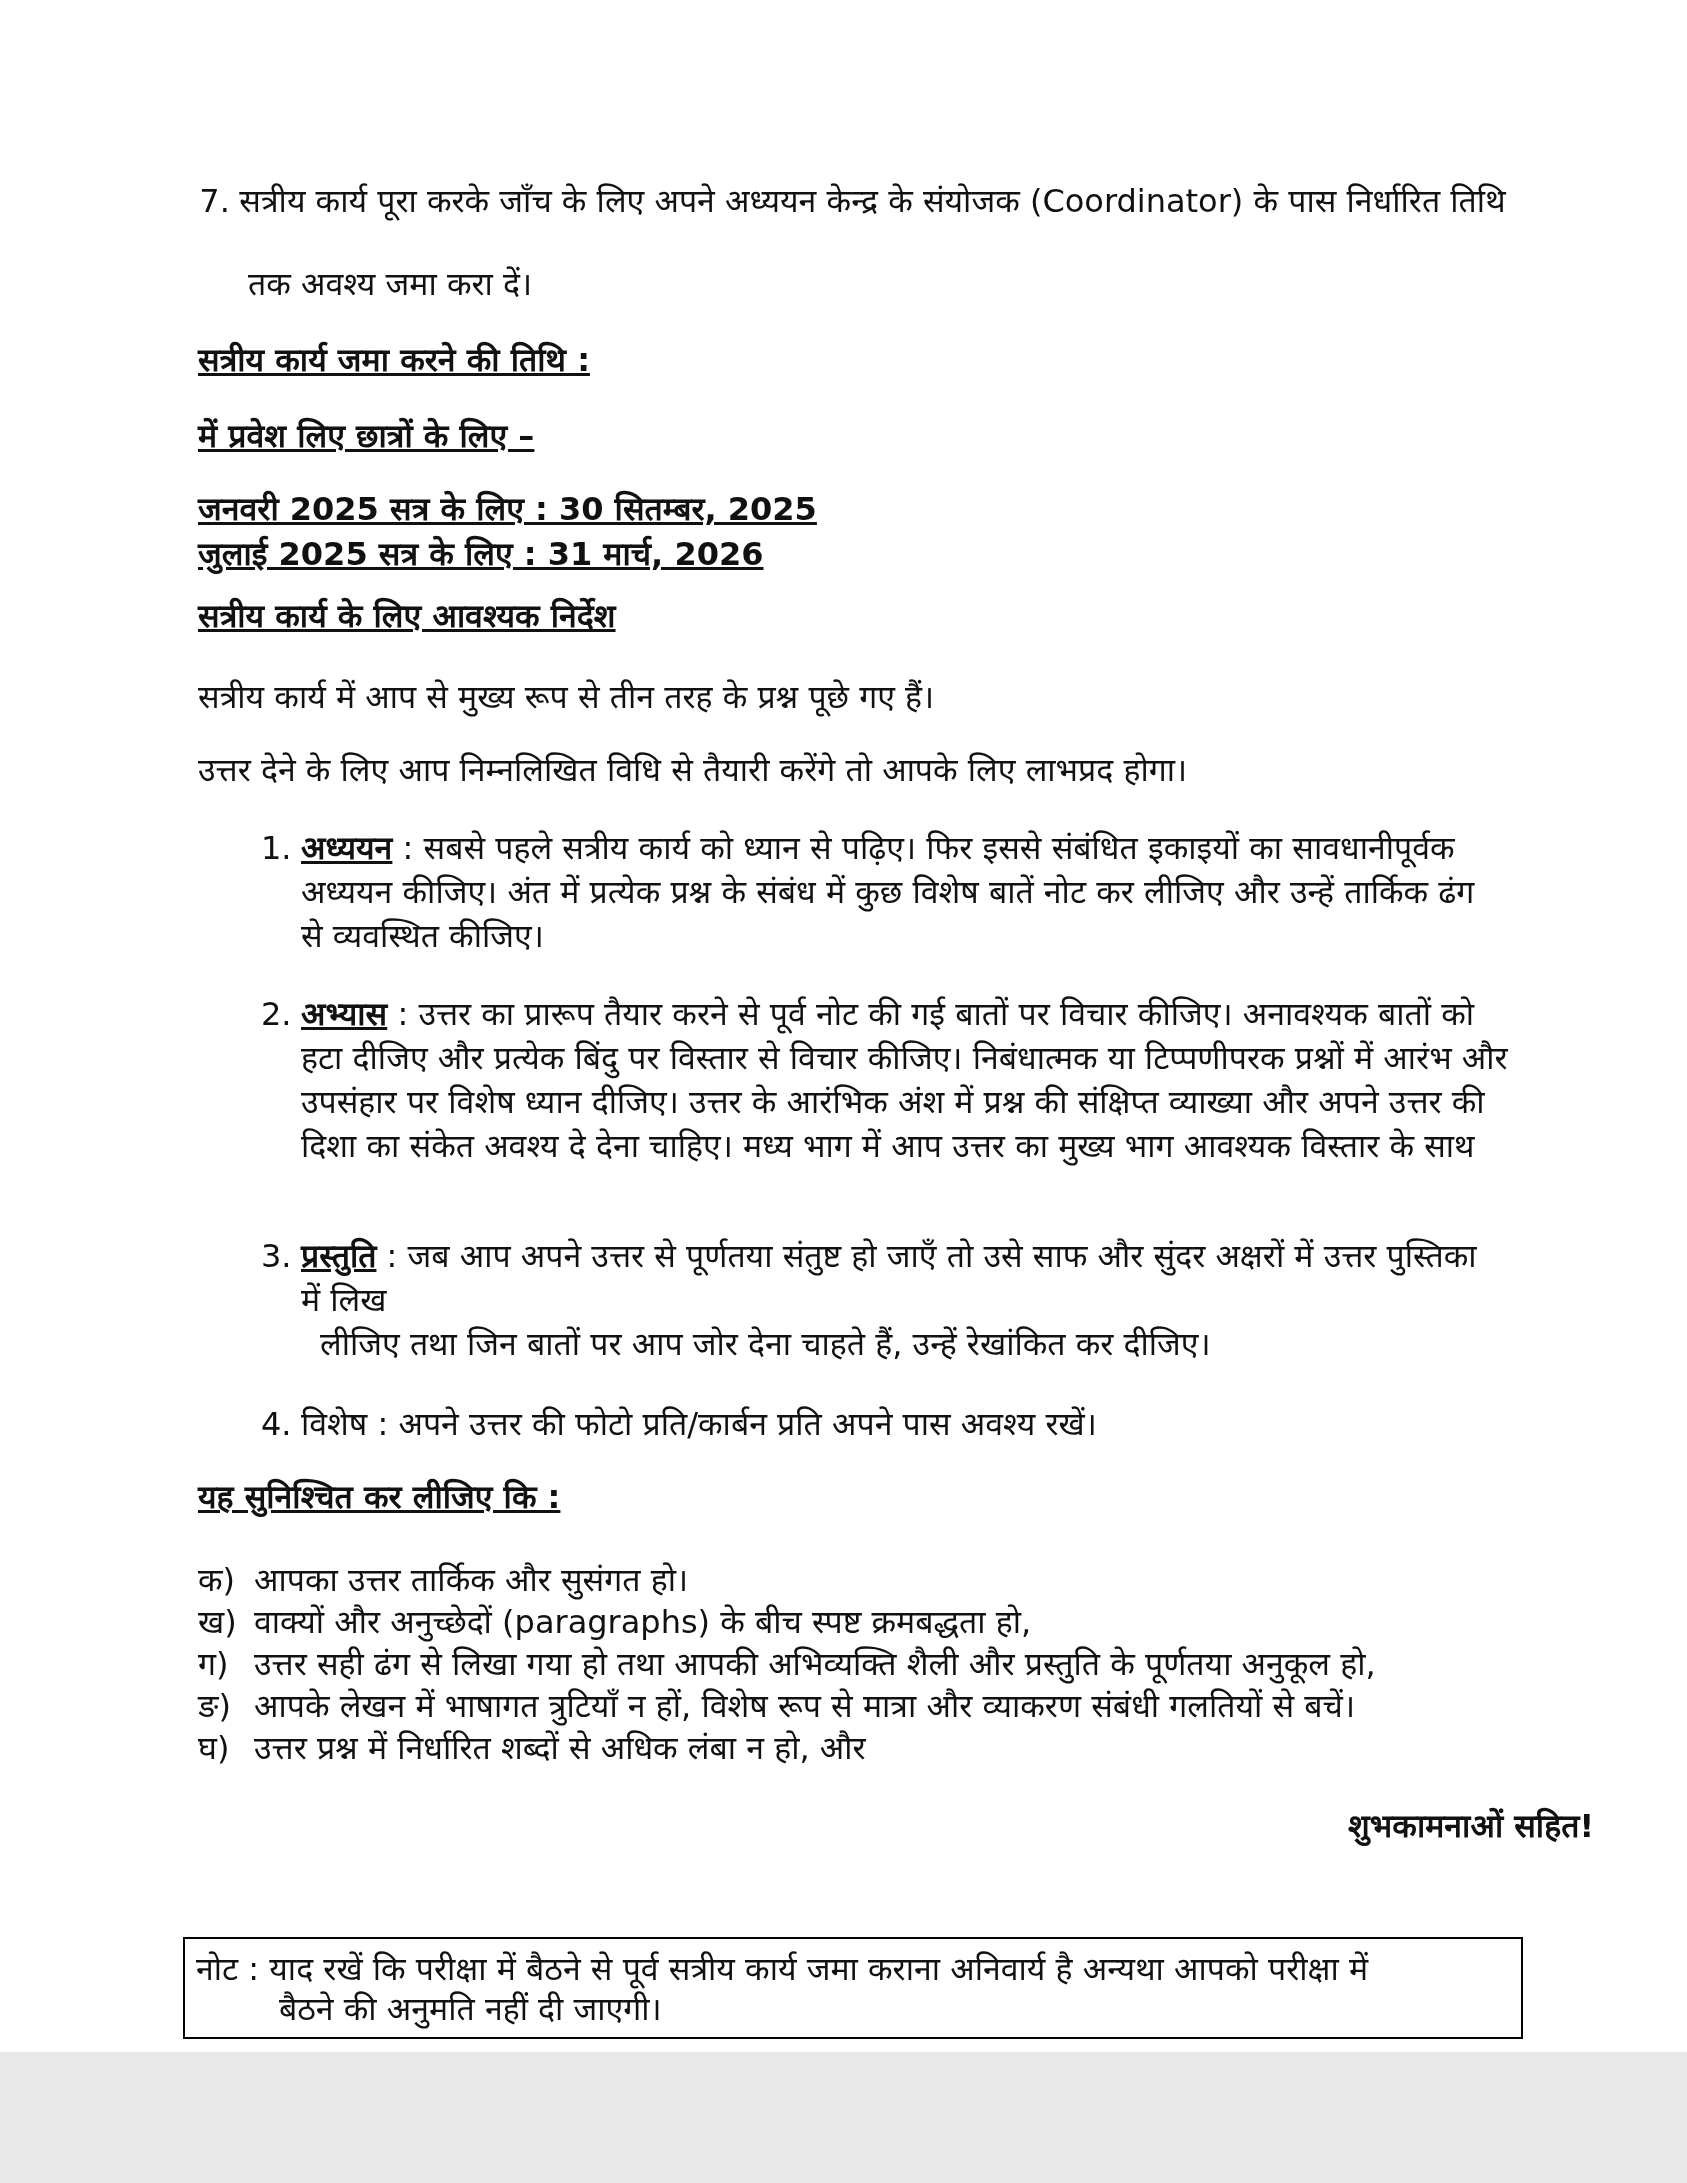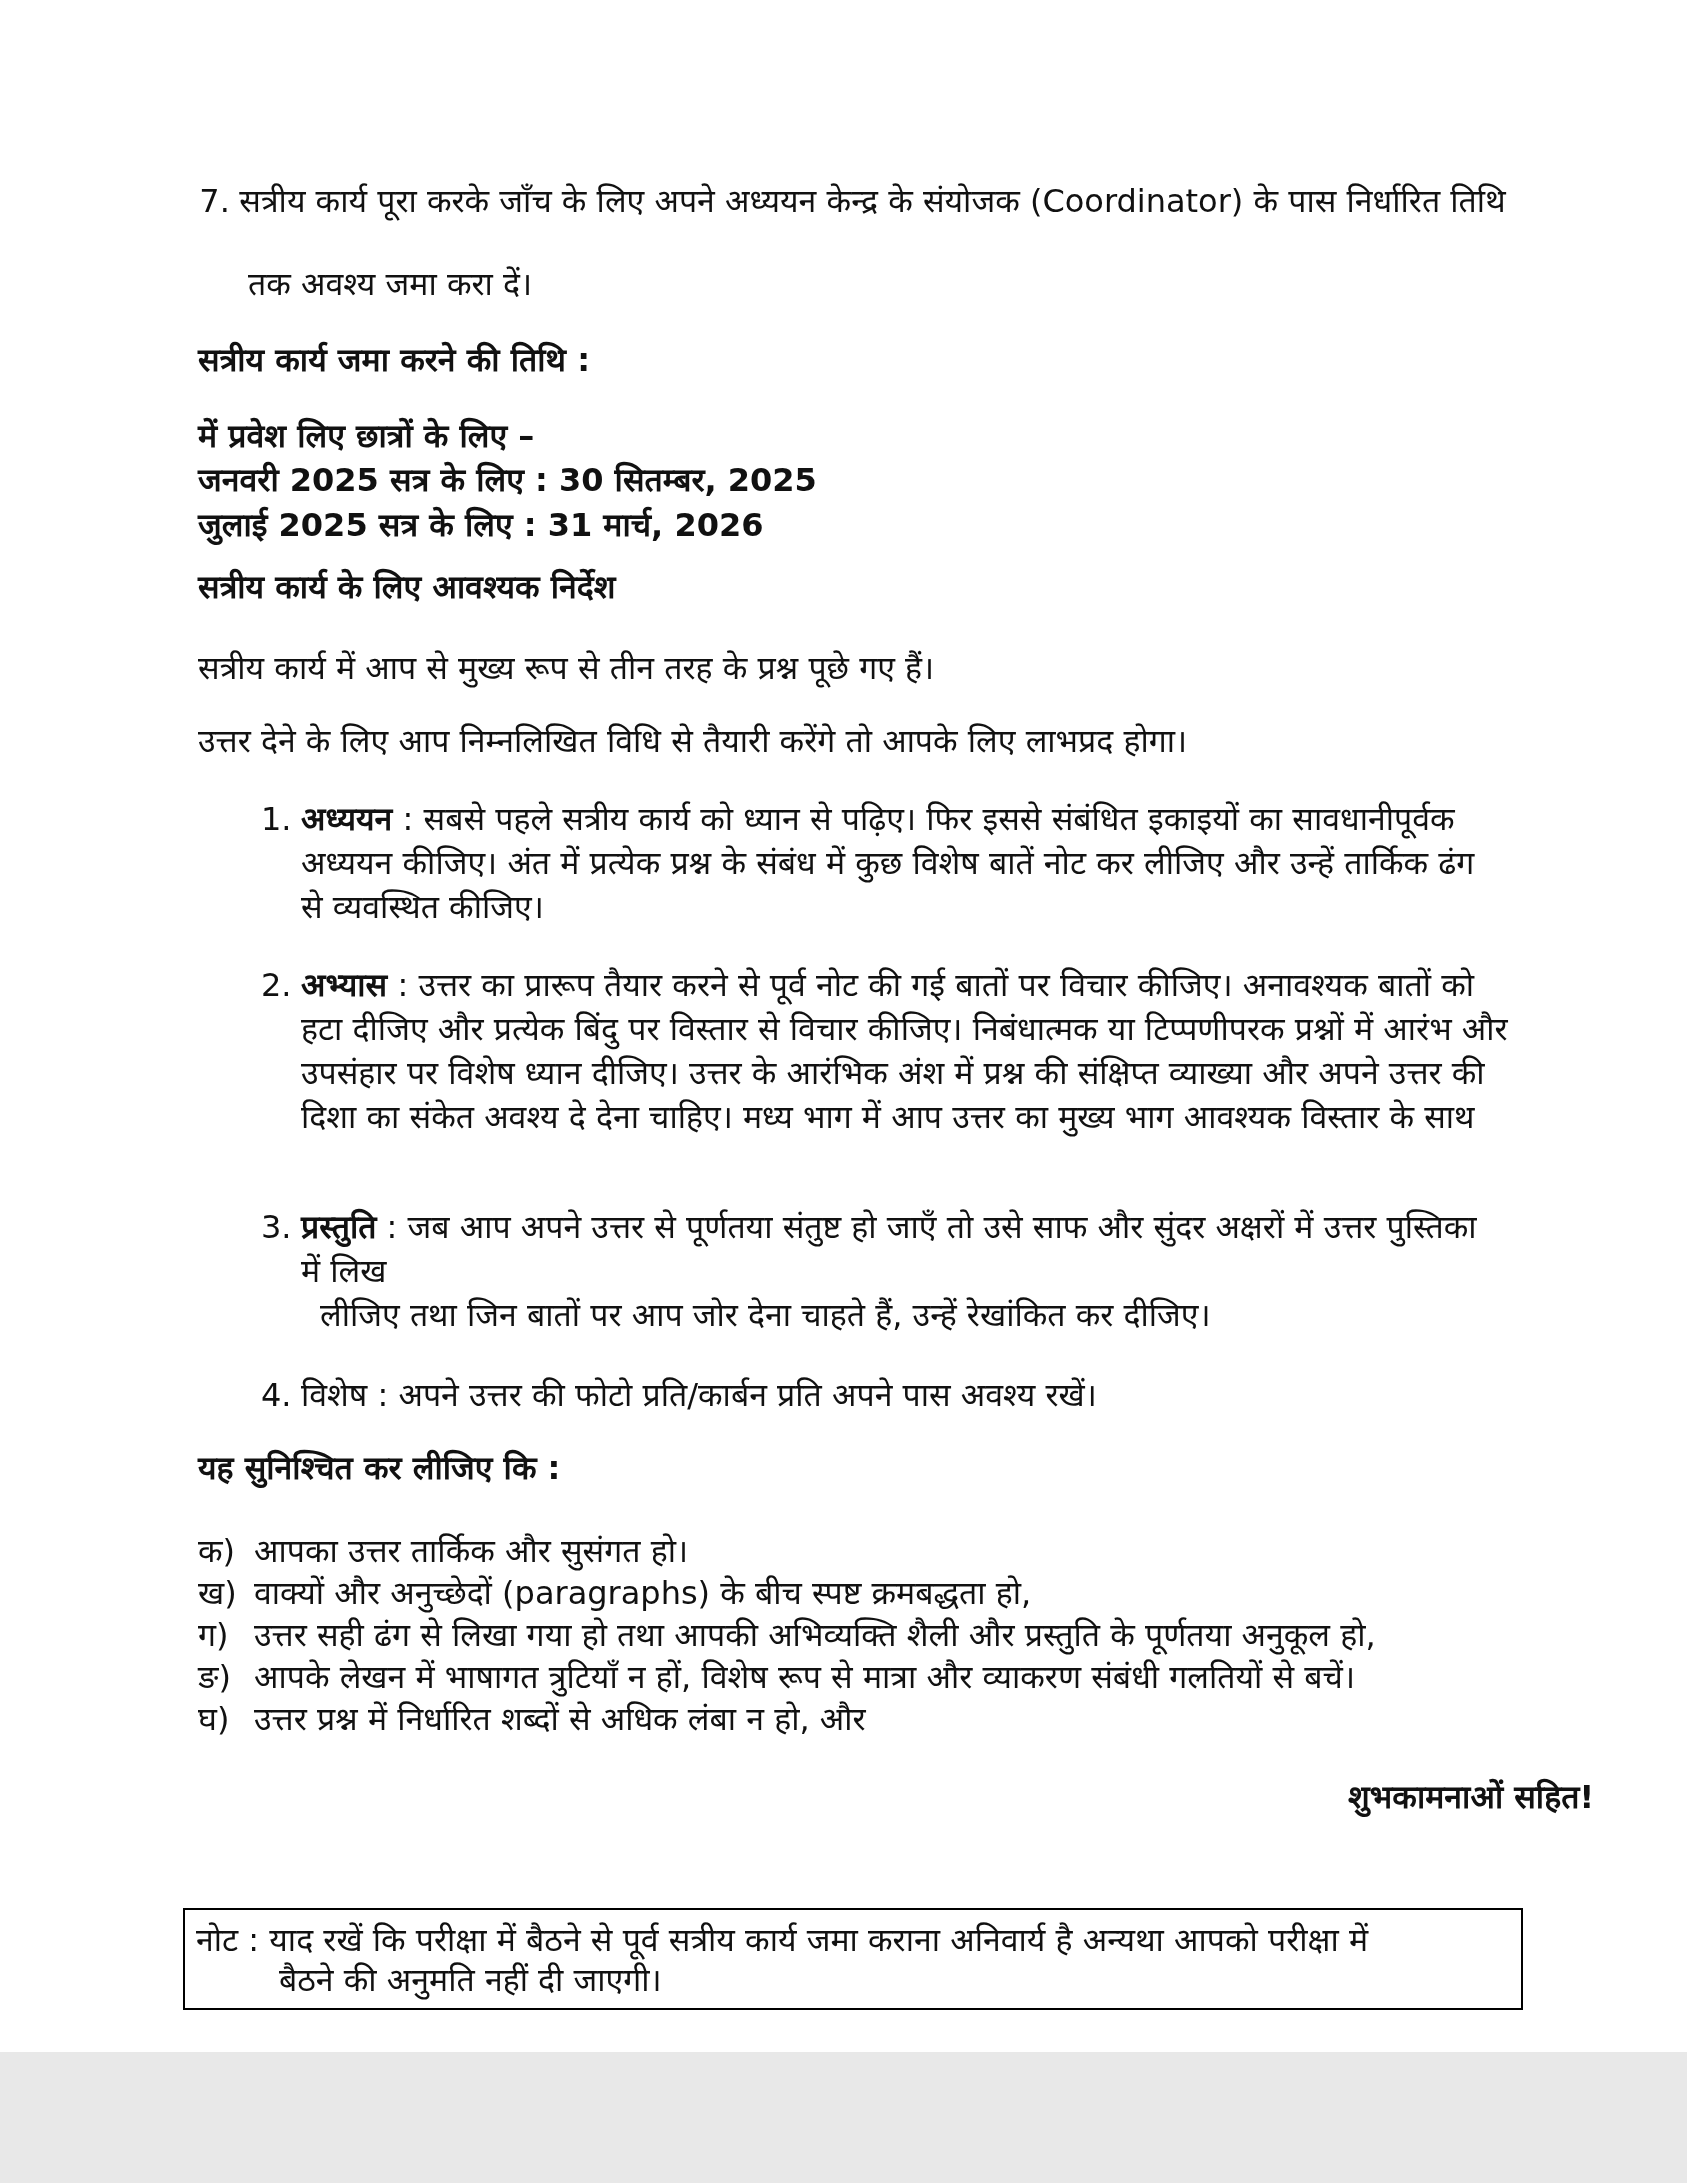--- a/index.html
+++ b/index.html
@@ -17,21 +17,21 @@
     position:absolute;
     left:198px; top:179px;
     width:1396px;
   }
   .ln {
     font-size:32px;
     line-height:44px;
     height:44px;
     white-space:nowrap;
   }
-  .bold { font-weight:bold; }
+  .bold { font-weight:bold;text-decoration:underline; }
   
   .p7-num { display:inline-block; width:40px; margin-left:1.3px; }
   .p7-cont { margin-left:50px; }
   
   .step-num { display:inline-block; width:40px; margin-left:63px; }
   .step-cont { margin-left:103px; }
   .step-cont-deep { margin-left:122px; }
   
   .check .ln { height:42px; line-height:42px; }
   .check-marker { display:inline-block; width:56px; }
@@ -59,21 +59,21 @@
       <div class="ln">
         <span class="p7-num">7.</span><span>सत्रीय कार्य पूरा करके जाँच के लिए अपने अध्ययन केन्द्र के संयोजक (Coordinator) के पास निर्धारित तिथि</span>
       </div>
       <div class="ln p7-cont" style="margin-top:39px">तक अवश्य जमा करा दें।</div>
     </div>
 
     <div class="ln bold" style="margin-top:32px">सत्रीय कार्य जमा करने की तिथि :</div>
 
     <div class="ln bold" style="margin-top:32px">में प्रवेश लिए छात्रों के लिए –</div>
 
-    <div class="ln bold" style="">जनवरी 2025 सत्र के लिए : 30 सितम्बर, 2025</div>
+    <div class="ln bold" style="margin-top:29px">जनवरी 2025 सत्र के लिए : 30 सितम्बर, 2025</div>
     <div class="ln bold" style="margin-top:1.3px">जुलाई 2025 सत्र के लिए : 31 मार्च, 2026</div>
 
     <div class="ln bold" style="margin-top:18px">सत्रीय कार्य के लिए आवश्यक निर्देश</div>
 
     <div class="ln" style="margin-top:37px">सत्रीय कार्य में आप से मुख्य रूप से तीन तरह के प्रश्न पूछे गए हैं।</div>
     <div class="ln" style="margin-top:29px">उत्तर देने के लिए आप निम्नलिखित विधि से तैयारी करेंगे तो आपके लिए लाभप्रद होगा।</div>
 
     <div style="margin-top:34px">
       <div class="ln">
         <span class="step-num">1.</span><span class="bold">अध्ययन</span><span> : </span><span>सबसे पहले सत्रीय कार्य को ध्यान से पढ़िए। फिर इससे संबंधित इकाइयों का सावधानीपूर्वक</span>

